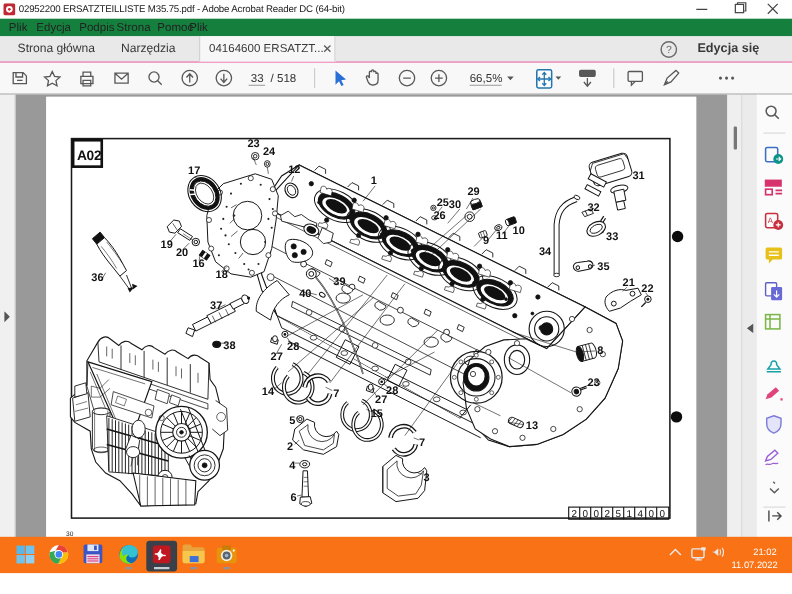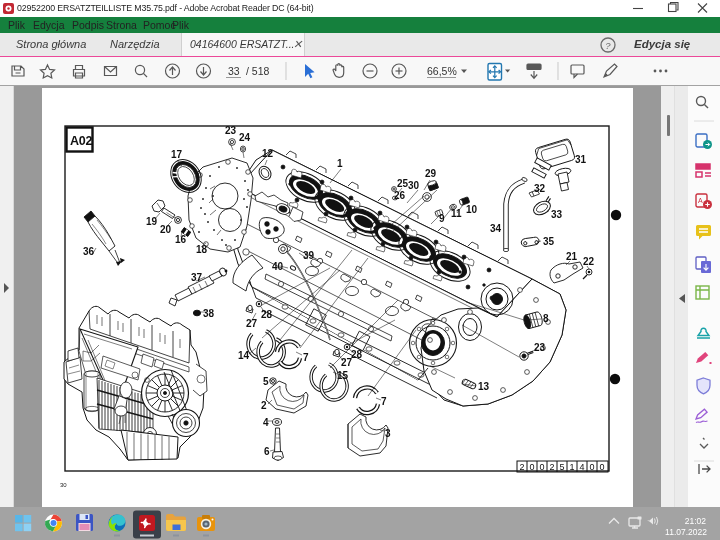--- a/index.html
+++ b/index.html
@@ -3,33 +3,33 @@
 <meta charset="utf-8">
 <style>
   html,body{margin:0;padding:0;}
   body{width:720px;height:540px;overflow:hidden;font-family:"Liberation Sans",sans-serif;position:relative;background:#fff;}
   .abs{position:absolute;}
   
   #titlebar{left:0;top:0;width:620px;height:17px;background:#fff;text-decoration:underline;}
   #titlebar .ttl{position:absolute;left:17px;top:3px;font-size:8.8px;color:#222;letter-spacing:-0.15px;}
   #menubar{left:0;top:17px;width:720px;height:16px;background:#15803d;font-size:10.5px;color:#222;}
   #menubar span{position:absolute;top:2px;}
-  #tabbar{left:0;top:33px;width:720px;height:23px;background:#e9e9e9;border-bottom:1px solid #ec4899;font-size:11px;color:#383838;font-style:italic;}
+  #tabbar{left:0;top:33px;width:720px;height:23px;background:#e9e9e9;border-bottom:1px solid #ec4899;font-size:11px;color:#383838;}
   #activetab{position:absolute;left:181px;top:0px;width:122px;height:23px;background:#f7f7f7;border-left:1px solid #cfcfcf;border-right:1px solid #cfcfcf;}
   #toolbar{left:0;top:57px;width:720px;height:28px;background:#f8f8f8;border-bottom:1px solid #a3a3a3;}
   
   #content{left:0;top:86px;width:720px;height:421px;background:#999999;}
   #leftstrip{left:0;top:86px;width:13px;height:421px;background:#f0f0f0;border-right:1px solid #d9d9d9;}
   #page{left:42px;top:88px;width:591px;height:419px;background:#ffffff;}
   #scrolltrack{left:661px;top:86px;width:13px;height:421px;background:#efefef;}
   #paneledge{left:674px;top:86px;width:14px;height:421px;background:#ebebeb;border-left:1px solid #e0e0e0;}
   #panel{left:688px;top:86px;width:32px;height:421px;background:#fbfbfb;}
   #scrollthumb{left:667px;top:115px;width:3px;height:21px;background:#777;border-radius:1px;}
   
-  #taskbar{left:0;top:507px;width:720px;height:33px;background:#a3a3a3;}
+  #taskbar{left:0;top:488px;width:720px;height:33px;background:#f97316;}
 </style>
 </head>
 <body>
 <div class="abs" id="titlebar">
   <svg class="abs" style="left:3px;top:3px" width="11" height="11" viewBox="0 0 11 11">
       <rect x="0" y="0" width="11" height="11" rx="2" fill="#c22833"></rect>
       <circle cx="5.5" cy="5.5" r="3" fill="#fff"></circle>
       <circle cx="5.5" cy="5.5" r="1.2" fill="#c22833"></circle>
     </svg>
   <span class="ttl">02952200 ERSATZTEILLISTE M35.75.pdf - Adobe Acrobat Reader DC (64-bit)</span>

